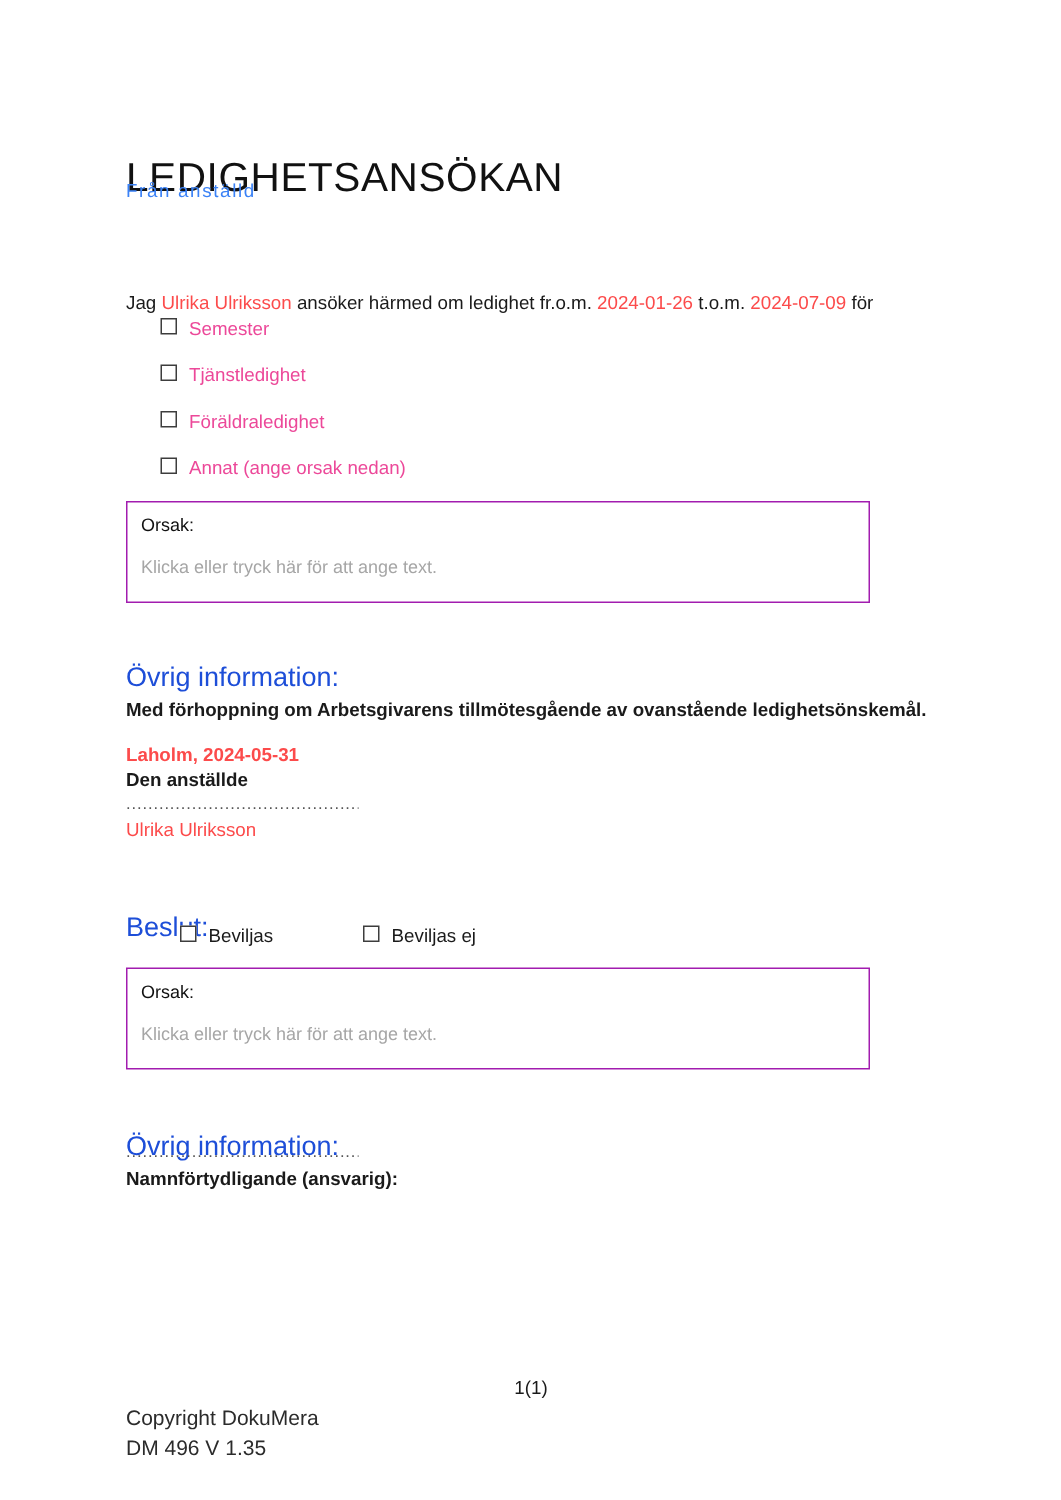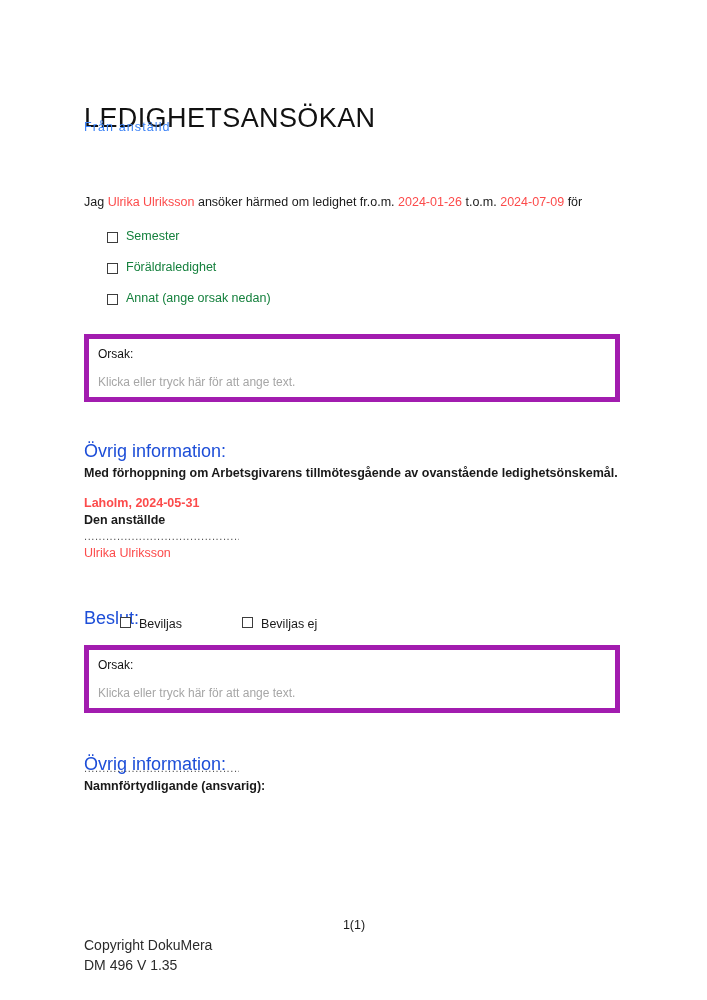--- a/index.html
+++ b/index.html
@@ -66,43 +66,43 @@
   }
 
   
   .checklist {
     position: absolute;
     left: 23px;
     top: 212px;
   }
   .check-row {
     display: flex;
-    align-items: flex-end;
+    align-items: flex-start;
     height: 31px;
     font-size: 12.5px;
-    color: #15803d;
+    color: #ec4899;
   }
   .cb {
     display: inline-block;
     width: 9px;
     height: 9px;
     border: 1px solid #3d3d3d;
     margin-right: 8px;
     position: relative;
     top: 0px;
     flex: none;
     background: #fff;
   }
 
   
   .textbox {
     position: absolute;
     left: 0;
-    width: 536px;
-    border: 5px solid #a21caf;
+    width: 496px;
+    border: 1px solid #a21caf;
     background: #ffffff;
     box-sizing: border-box;
     padding: 8px 9px 10px 9px;
   }
   .textbox-label {
     font-size: 12px;
     color: #111111;
     margin: 0 0 14px 0;
   }
   .textbox-placeholder {
@@ -213,20 +213,24 @@
 
     <h1 class="doc-title">LEDIGHETSANSÖKAN</h1>
     <div class="doc-subtitle">Från anställd</div>
 
     <p class="intro"><span>Jag </span><span class="field">Ulrika Ulriksson</span><span> ansöker härmed om ledighet fr.o.m. </span><span class="field">2024-01-26</span><span> t.o.m. </span><span class="field">2024-07-09</span><span> för</span></p>
 
     <div class="checklist">
       <div class="check-row">
         <span class="cb"></span>
         <span>Semester</span>
+      </div>
+      <div class="check-row">
+        <span class="cb"></span>
+        <span>Tjänstledighet</span>
       </div>
       <div class="check-row">
         <span class="cb"></span>
         <span>Föräldraledighet</span>
       </div>
       <div class="check-row">
         <span class="cb"></span>
         <span>Annat (ange orsak nedan)</span>
       </div>
     </div>

